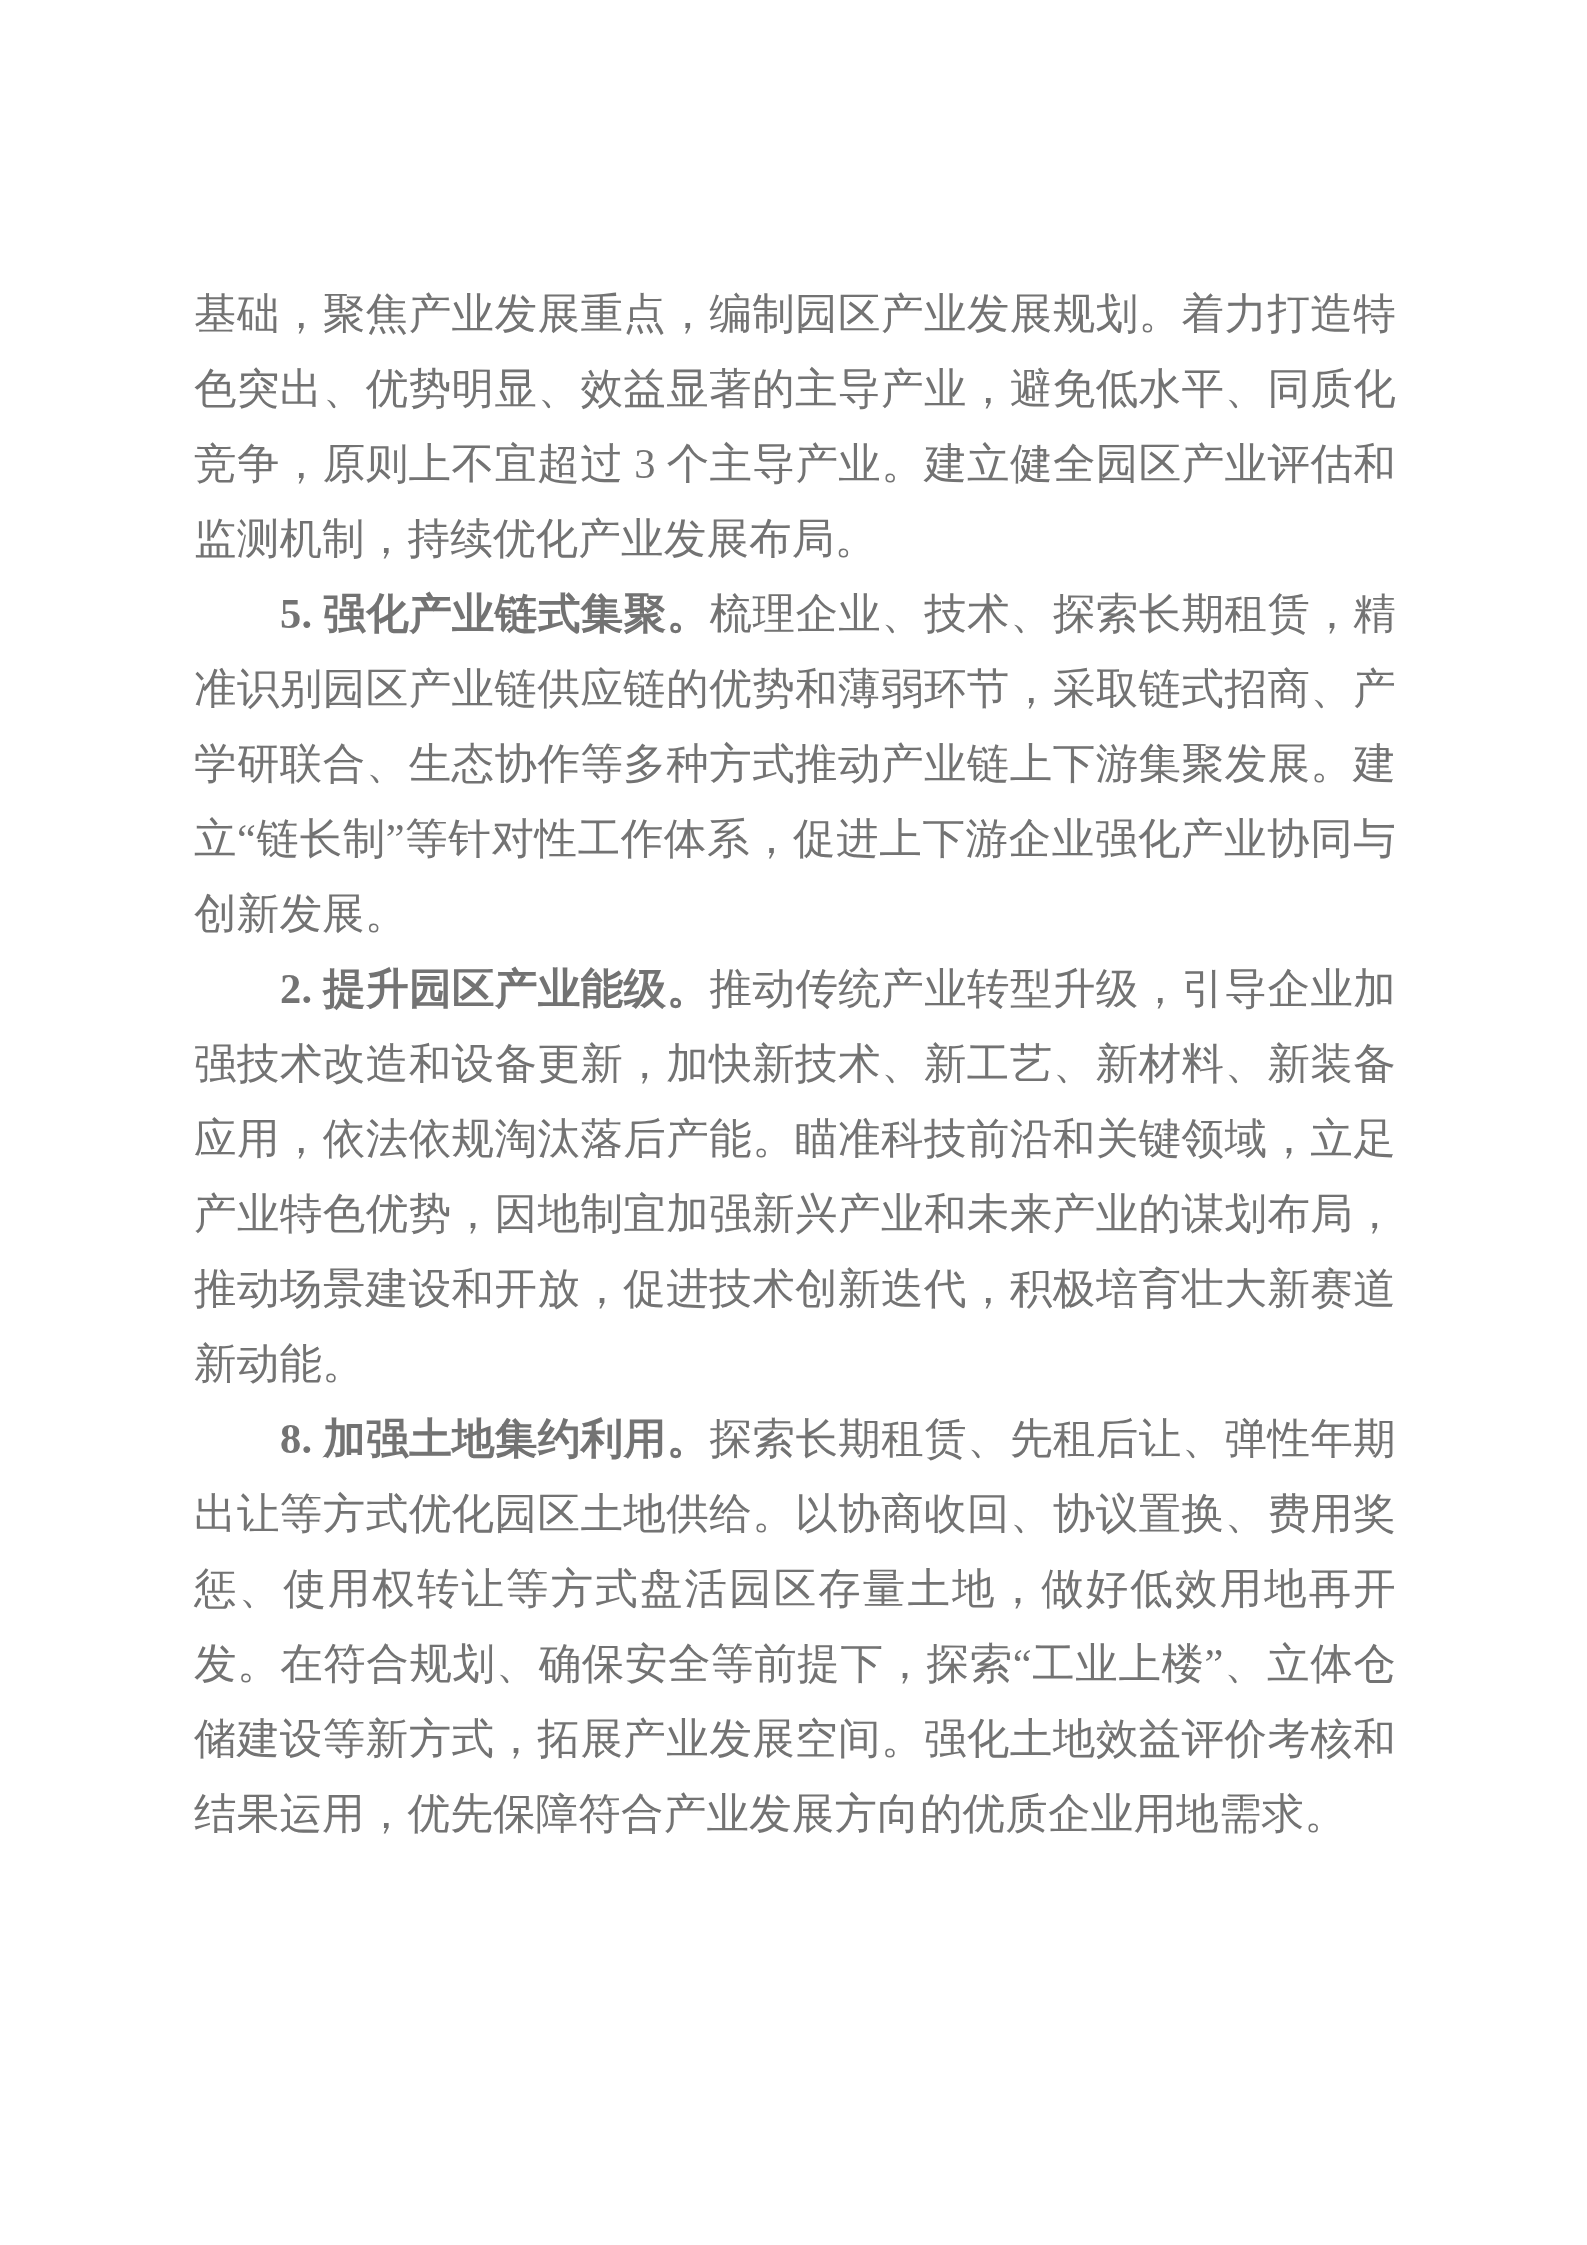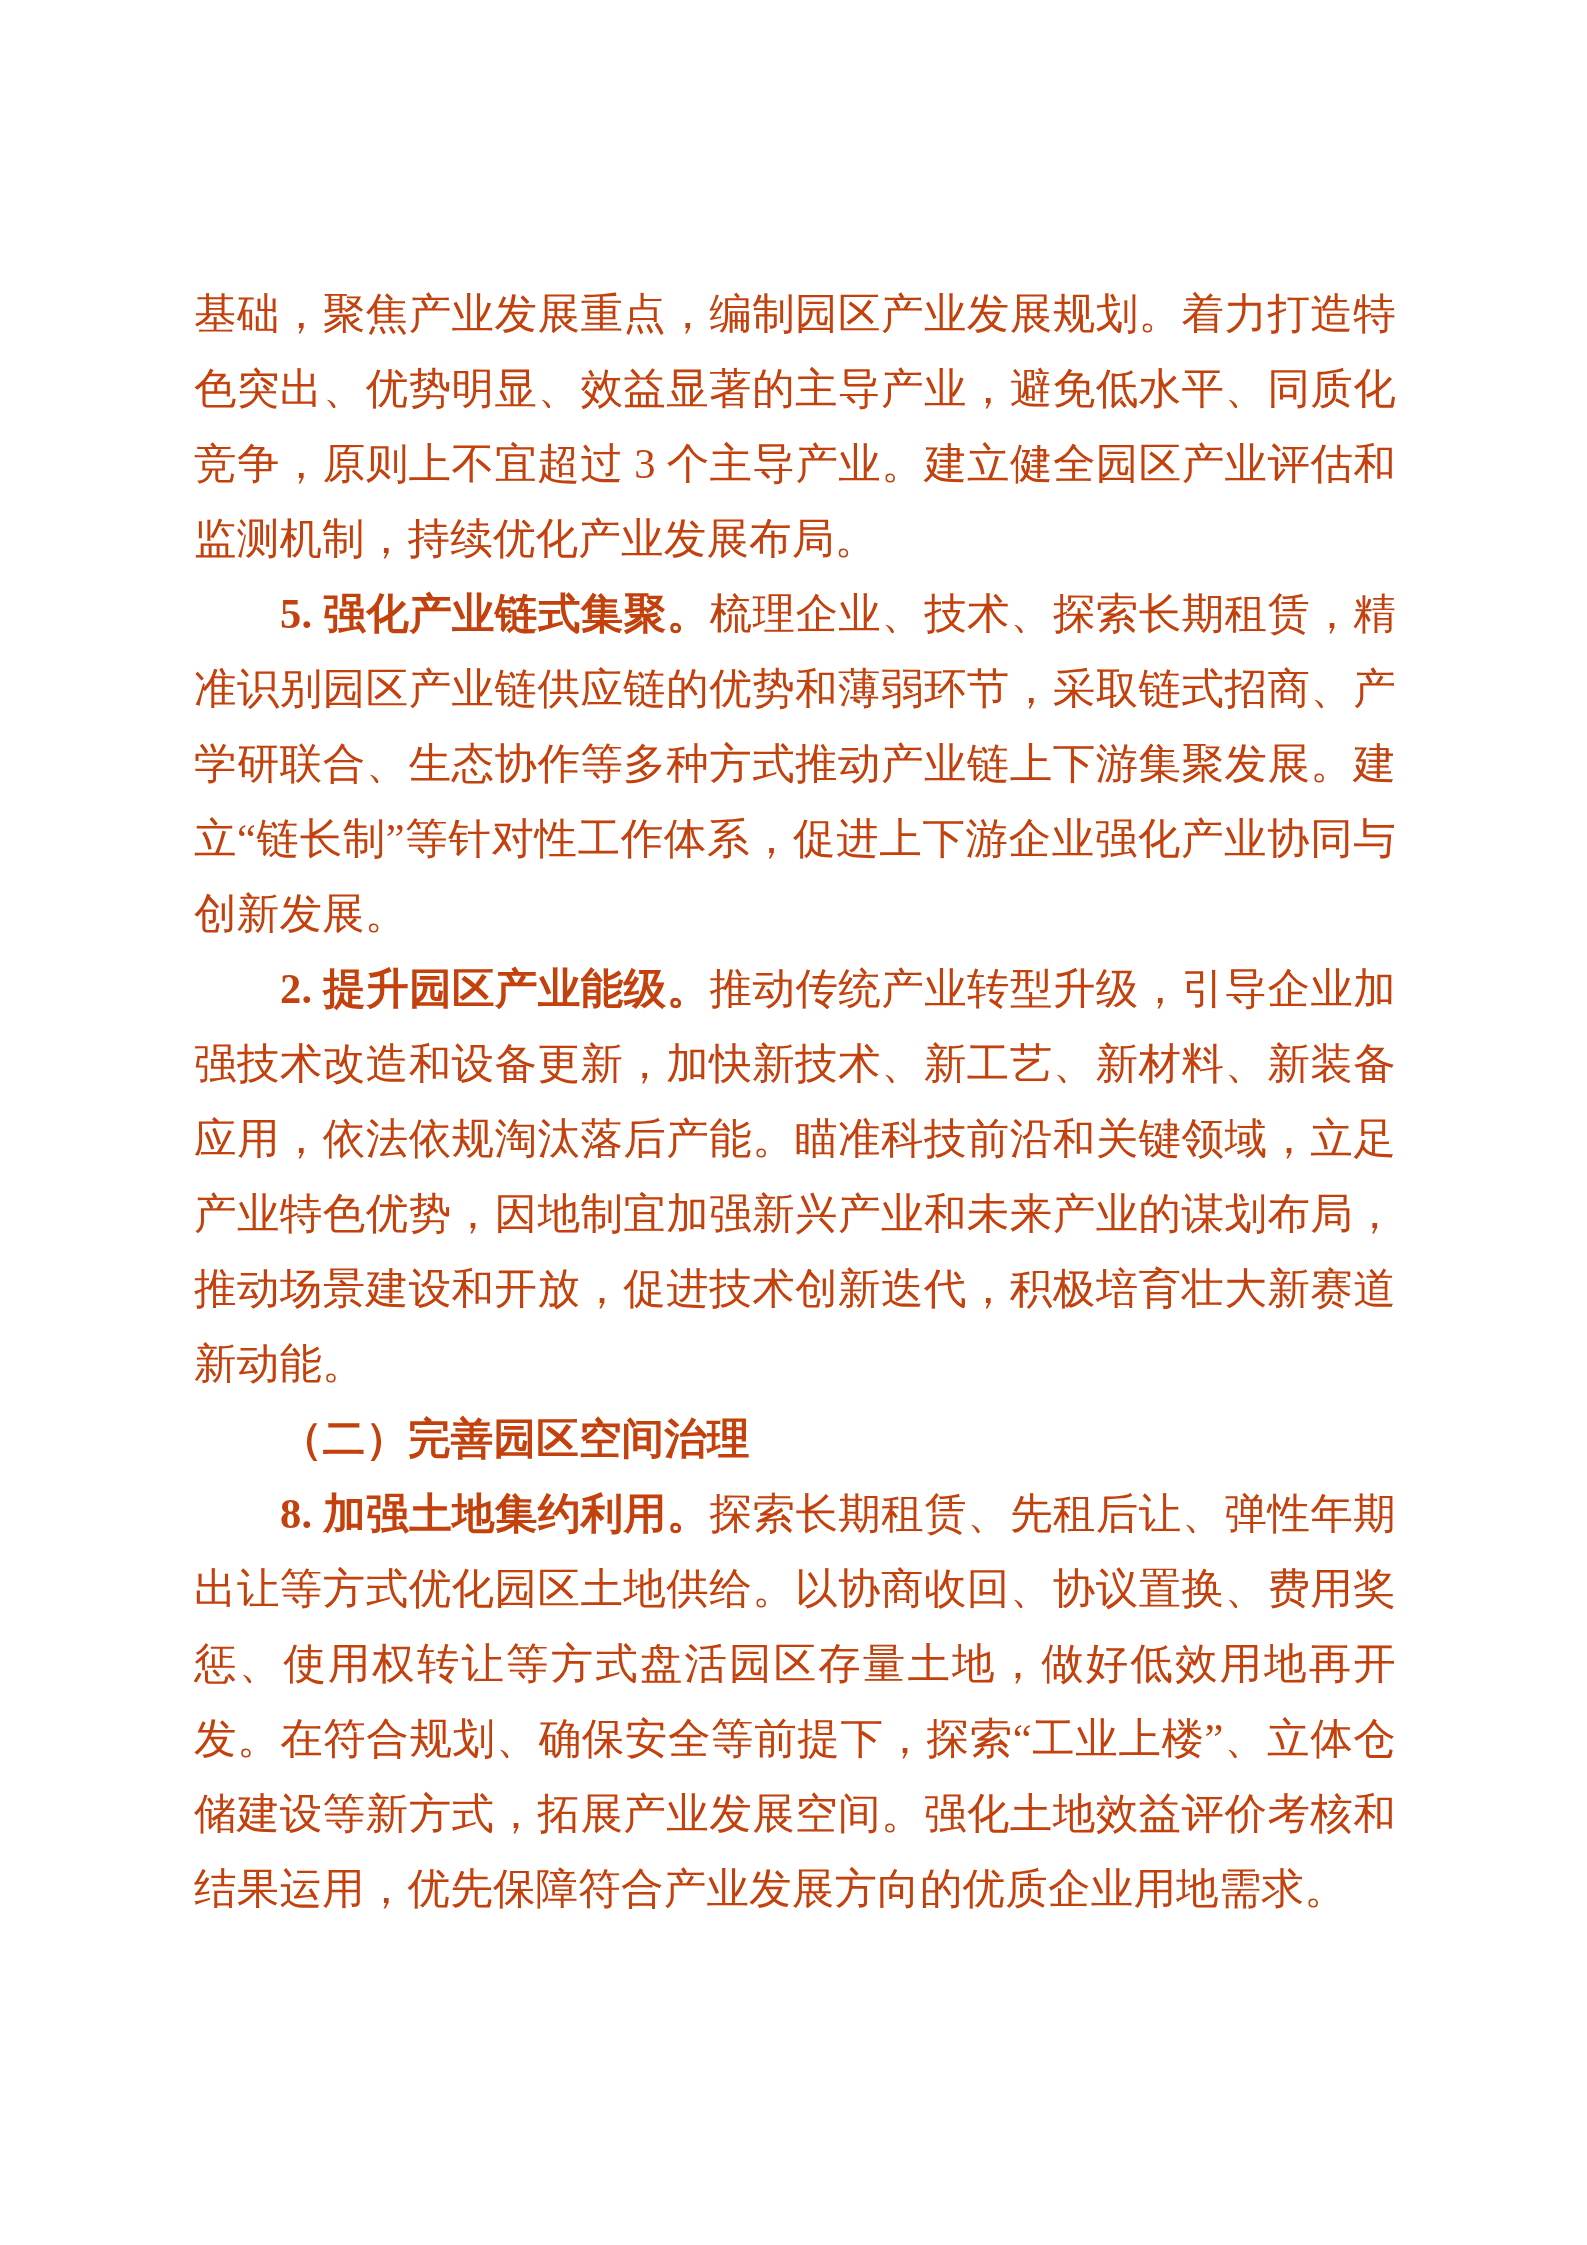--- a/index.html
+++ b/index.html
@@ -7,21 +7,21 @@
     padding: 0;
     background: #ffffff;
   }
   .page {
     position: relative;
     width: 1587px;
     height: 1980px;
     background: #ffffff;
     overflow: hidden;
     font-family: "Liberation Serif", "DejaVu Serif", serif;
-    color: #c2410c;
+    color: #737373;
   }
   .doc {
     position: absolute;
     left: 194px;
     top: 276px;
     width: 1202px;
   }
   .para {
     margin: 0;
     padding: 0;
@@ -54,20 +54,19 @@
 
 <div class="page">
   <div class="doc">
 
     <p class="para"><span>基础，聚焦产业发展重点，编制园区产业发展规划。着力打造特色突出、优势明显、效益显著的主导产业，避免低水平、同质化竞争，原则上不宜超过 3 个主导产业。建立健全园区产业评估和监测机制，持续优化产业发展布局。</span></p>
 
     <p class="para indent"><b>5. 强化产业链式集聚。</b><span>梳理企业、技术、探索长期租赁，精准识别园区产业链供应链的优势和薄弱环节，采取链式招商、产学研联合、生态协作等多种方式推动产业链上下游集聚发展。建立“链长制”等针对性工作体系，促进上下游企业强化产业协同与创新发展。</span></p>
 
     <p class="para indent"><b>2. 提升园区产业能级。</b><span>推动传统产业转型升级，引导企业加强技术改造和设备更新，加快新技术、新工艺、新材料、新装备应用，依法依规淘汰落后产能。瞄准科技前沿和关键领域，立足产业特色优势，因地制宜加强新兴产业和未来产业的谋划布局，推动场景建设和开放，促进技术创新迭代，积极培育壮大新赛道新动能。</span></p>
 
-    <p class="para indent"><b>（二）完善园区空间治理</b></p>
 
     <p class="para indent"><b>8. 加强土地集约利用。</b><span>探索长期租赁、先租后让、弹性年期出让等方式优化园区土地供给。以协商收回、协议置换、费用奖惩、使用权转让等方式盘活园区存量土地，做好低效用地再开发。在符合规划、确保安全等前提下，探索“工业上楼”、立体仓储建设等新方式，拓展产业发展空间。强化土地效益评价考核和结果运用，优先保障符合产业发展方向的优质企业用地需求。</span></p>
 
   </div>
 
   <div class="footer"><span>— 2 —</span></div>
 </div>
 
 </body></html>

